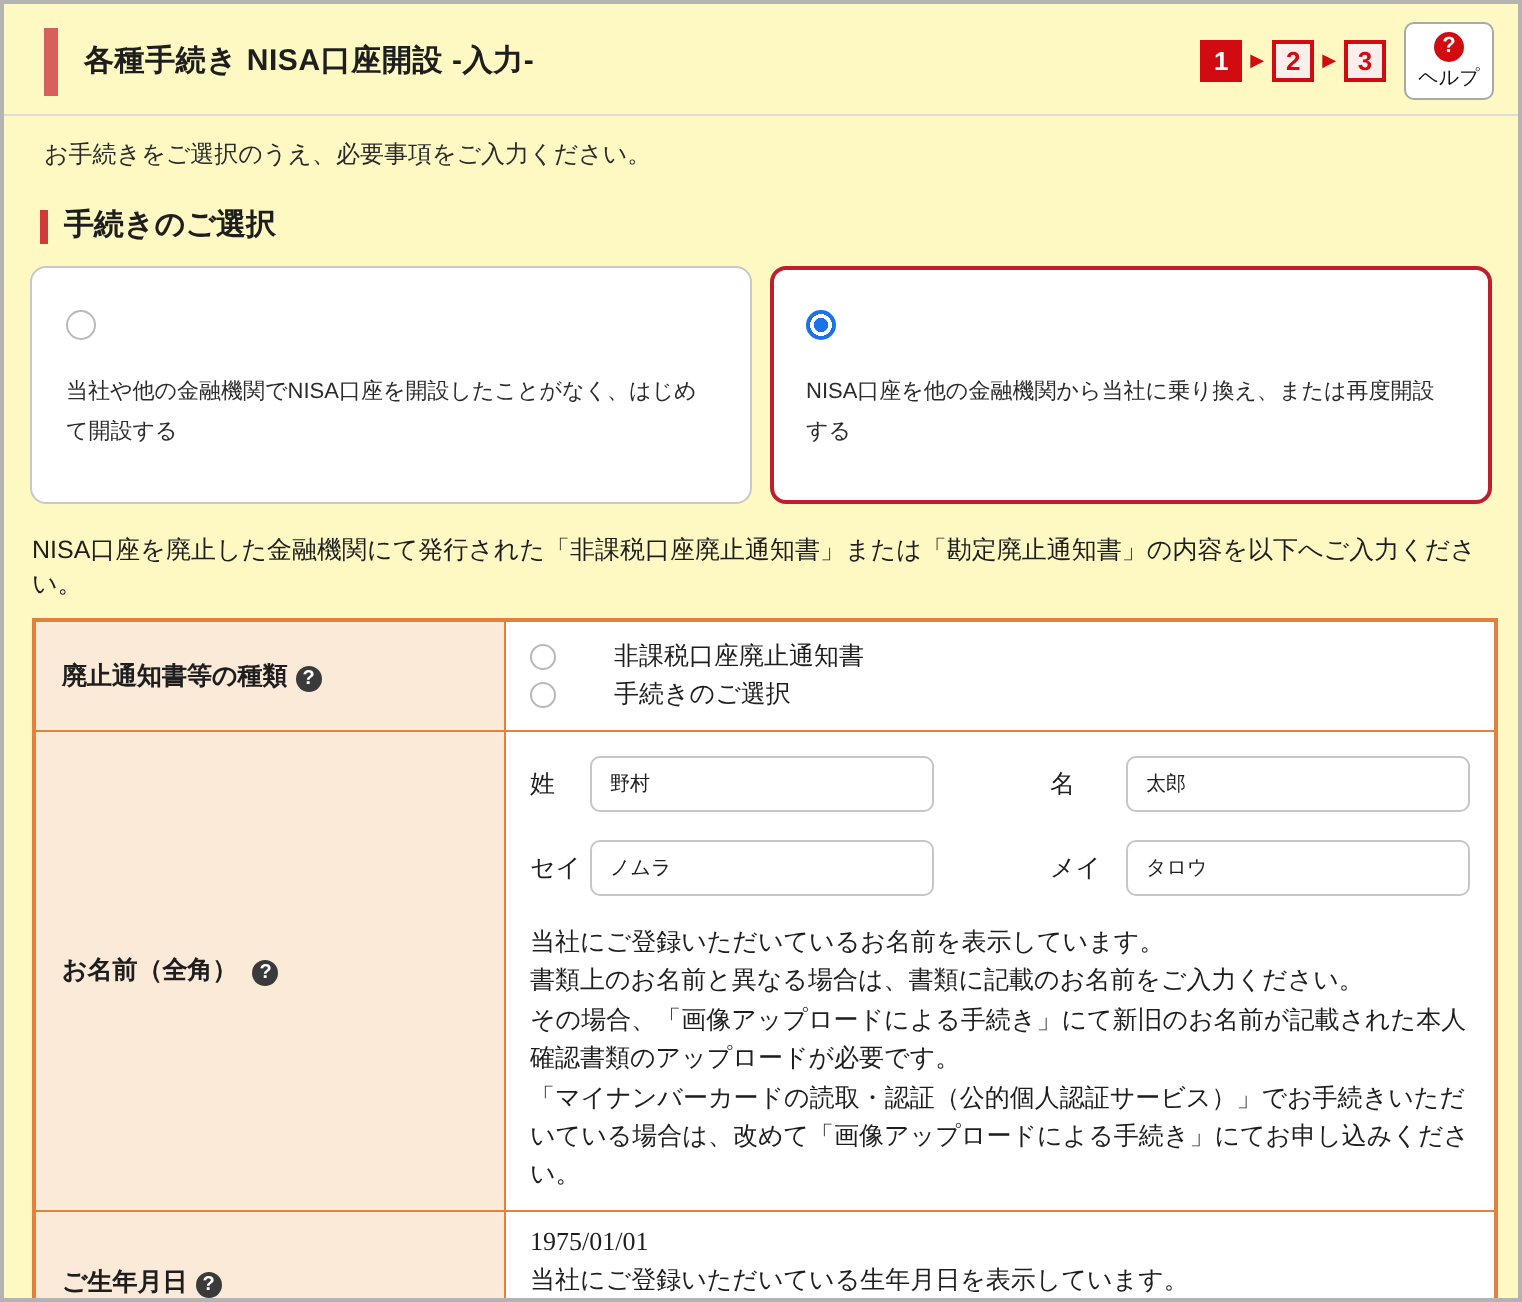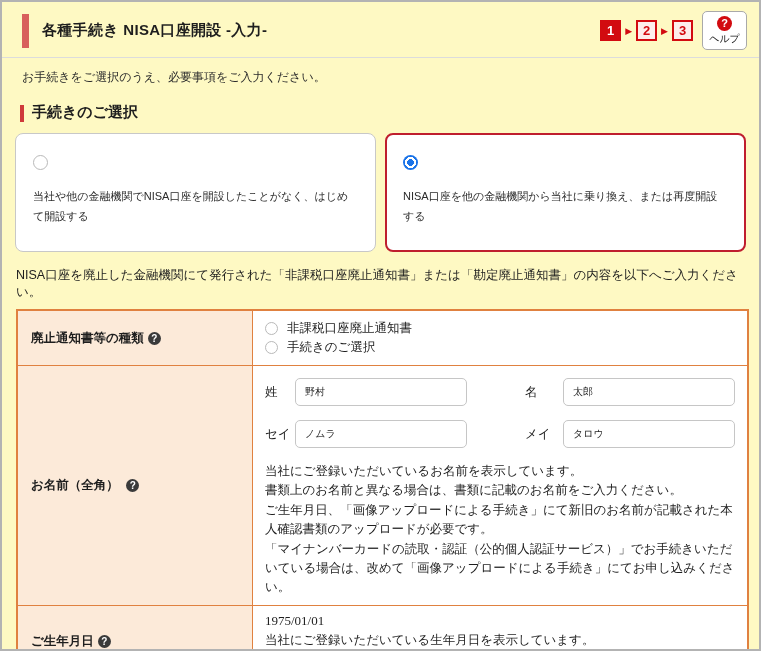--- a/index.html
+++ b/index.html
@@ -87,21 +87,21 @@
   }
   table.form td {
     border: 1px solid #e08140; background: #fff;
     padding: 7px 12px; font-size: 12.5px; color: #1e1e1e; vertical-align: middle;
   }
   .qicon {
     display: inline-block; width: 13px; height: 13px; border-radius: 50%;
     background: #3a3a3a; color: #fff; font-size: 10px; font-weight: bold;
     line-height: 13px; text-align: center; margin-left: 4px; vertical-align: 0px;
   }
-  .radio-line { display: flex; align-items: center; margin: 2px 0; cursor: pointer; }
+  .radio-line { display: flex; align-items: center; margin: 2px 0; cursor: pointer; gap: 20px; }
   .radio.sm { width: 13px; height: 13px; }
   .radio-line .opt-label { margin-left: 9px; }
   .name-row { display: flex; align-items: center; margin: 5px 0 14px; }
   .field-label { width: 30px; flex: none; font-size: 12.5px; }
   .text-input {
     width: 172px; height: 28px;
     border: 1px solid #c6c6c6; border-radius: 5px;
     padding: 0 9px; font-size: 10px; color: #1e1e1e;
     font-family: inherit; background: #fff;
   }
@@ -192,21 +192,21 @@
         </div>
         <div class="name-row">
           <span class="field-label">セイ</span>
           <input class="text-input" value="ノムラ" style="">
           <span class="pair-gap"></span>
           <span class="field-label second">メイ</span>
           <input class="text-input" value="タロウ" style="">
         </div>
         <div class="note">当社にご登録いただいているお名前を表示しています。</div>
         <div class="note">書類上のお名前と異なる場合は、書類に記載のお名前をご入力ください。</div>
-        <div class="note">ご生年月日、「画像アップロードによる手続き」にて新旧のお名前が記載された本人確認書類のアップロードが必要です。</div>
+        <div class="note">その場合、「画像アップロードによる手続き」にて新旧のお名前が記載された本人確認書類のアップロードが必要です。</div>
         <div class="note">「マイナンバーカードの読取・認証（公的個人認証サービス）」でお手続きいただいている場合は、改めて「画像アップロードによる手続き」にてお申し込みください。</div>
       </td>
     </tr>
 
     <tr>
       <th>
         <span>ご生年月日</span><span class="qicon">?</span>
       </th>
       <td>
         <div class="value-line">1975/01/01</div>

